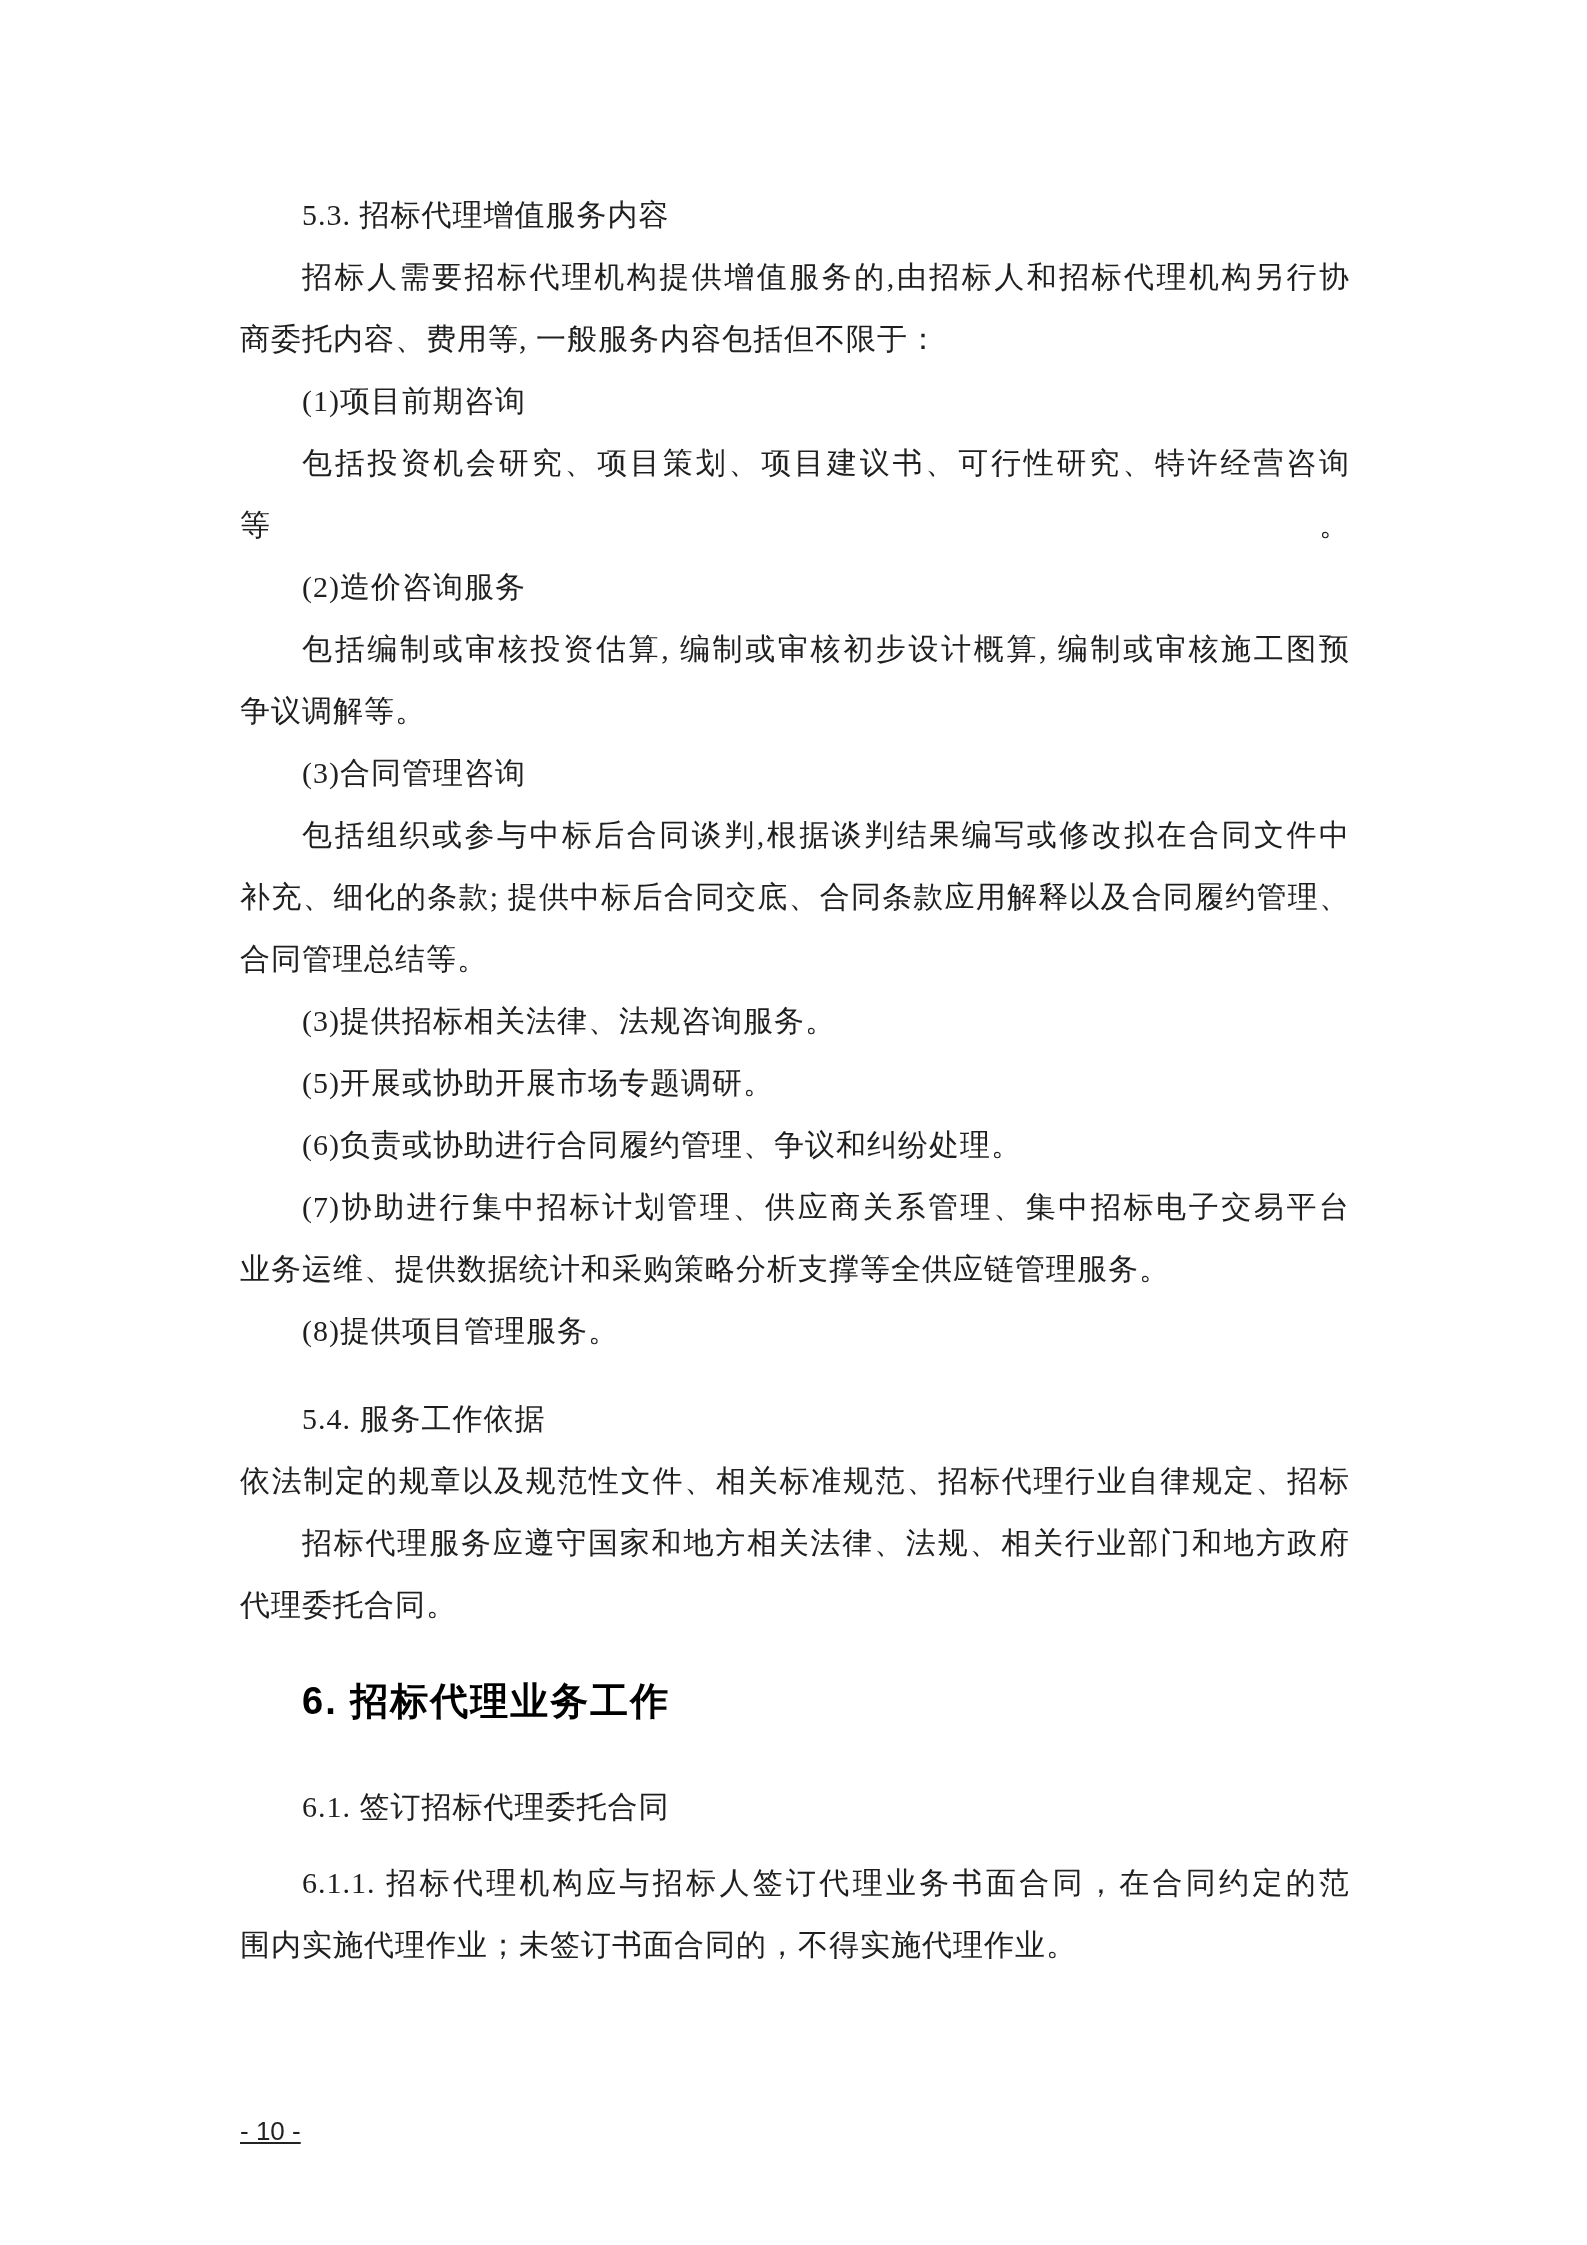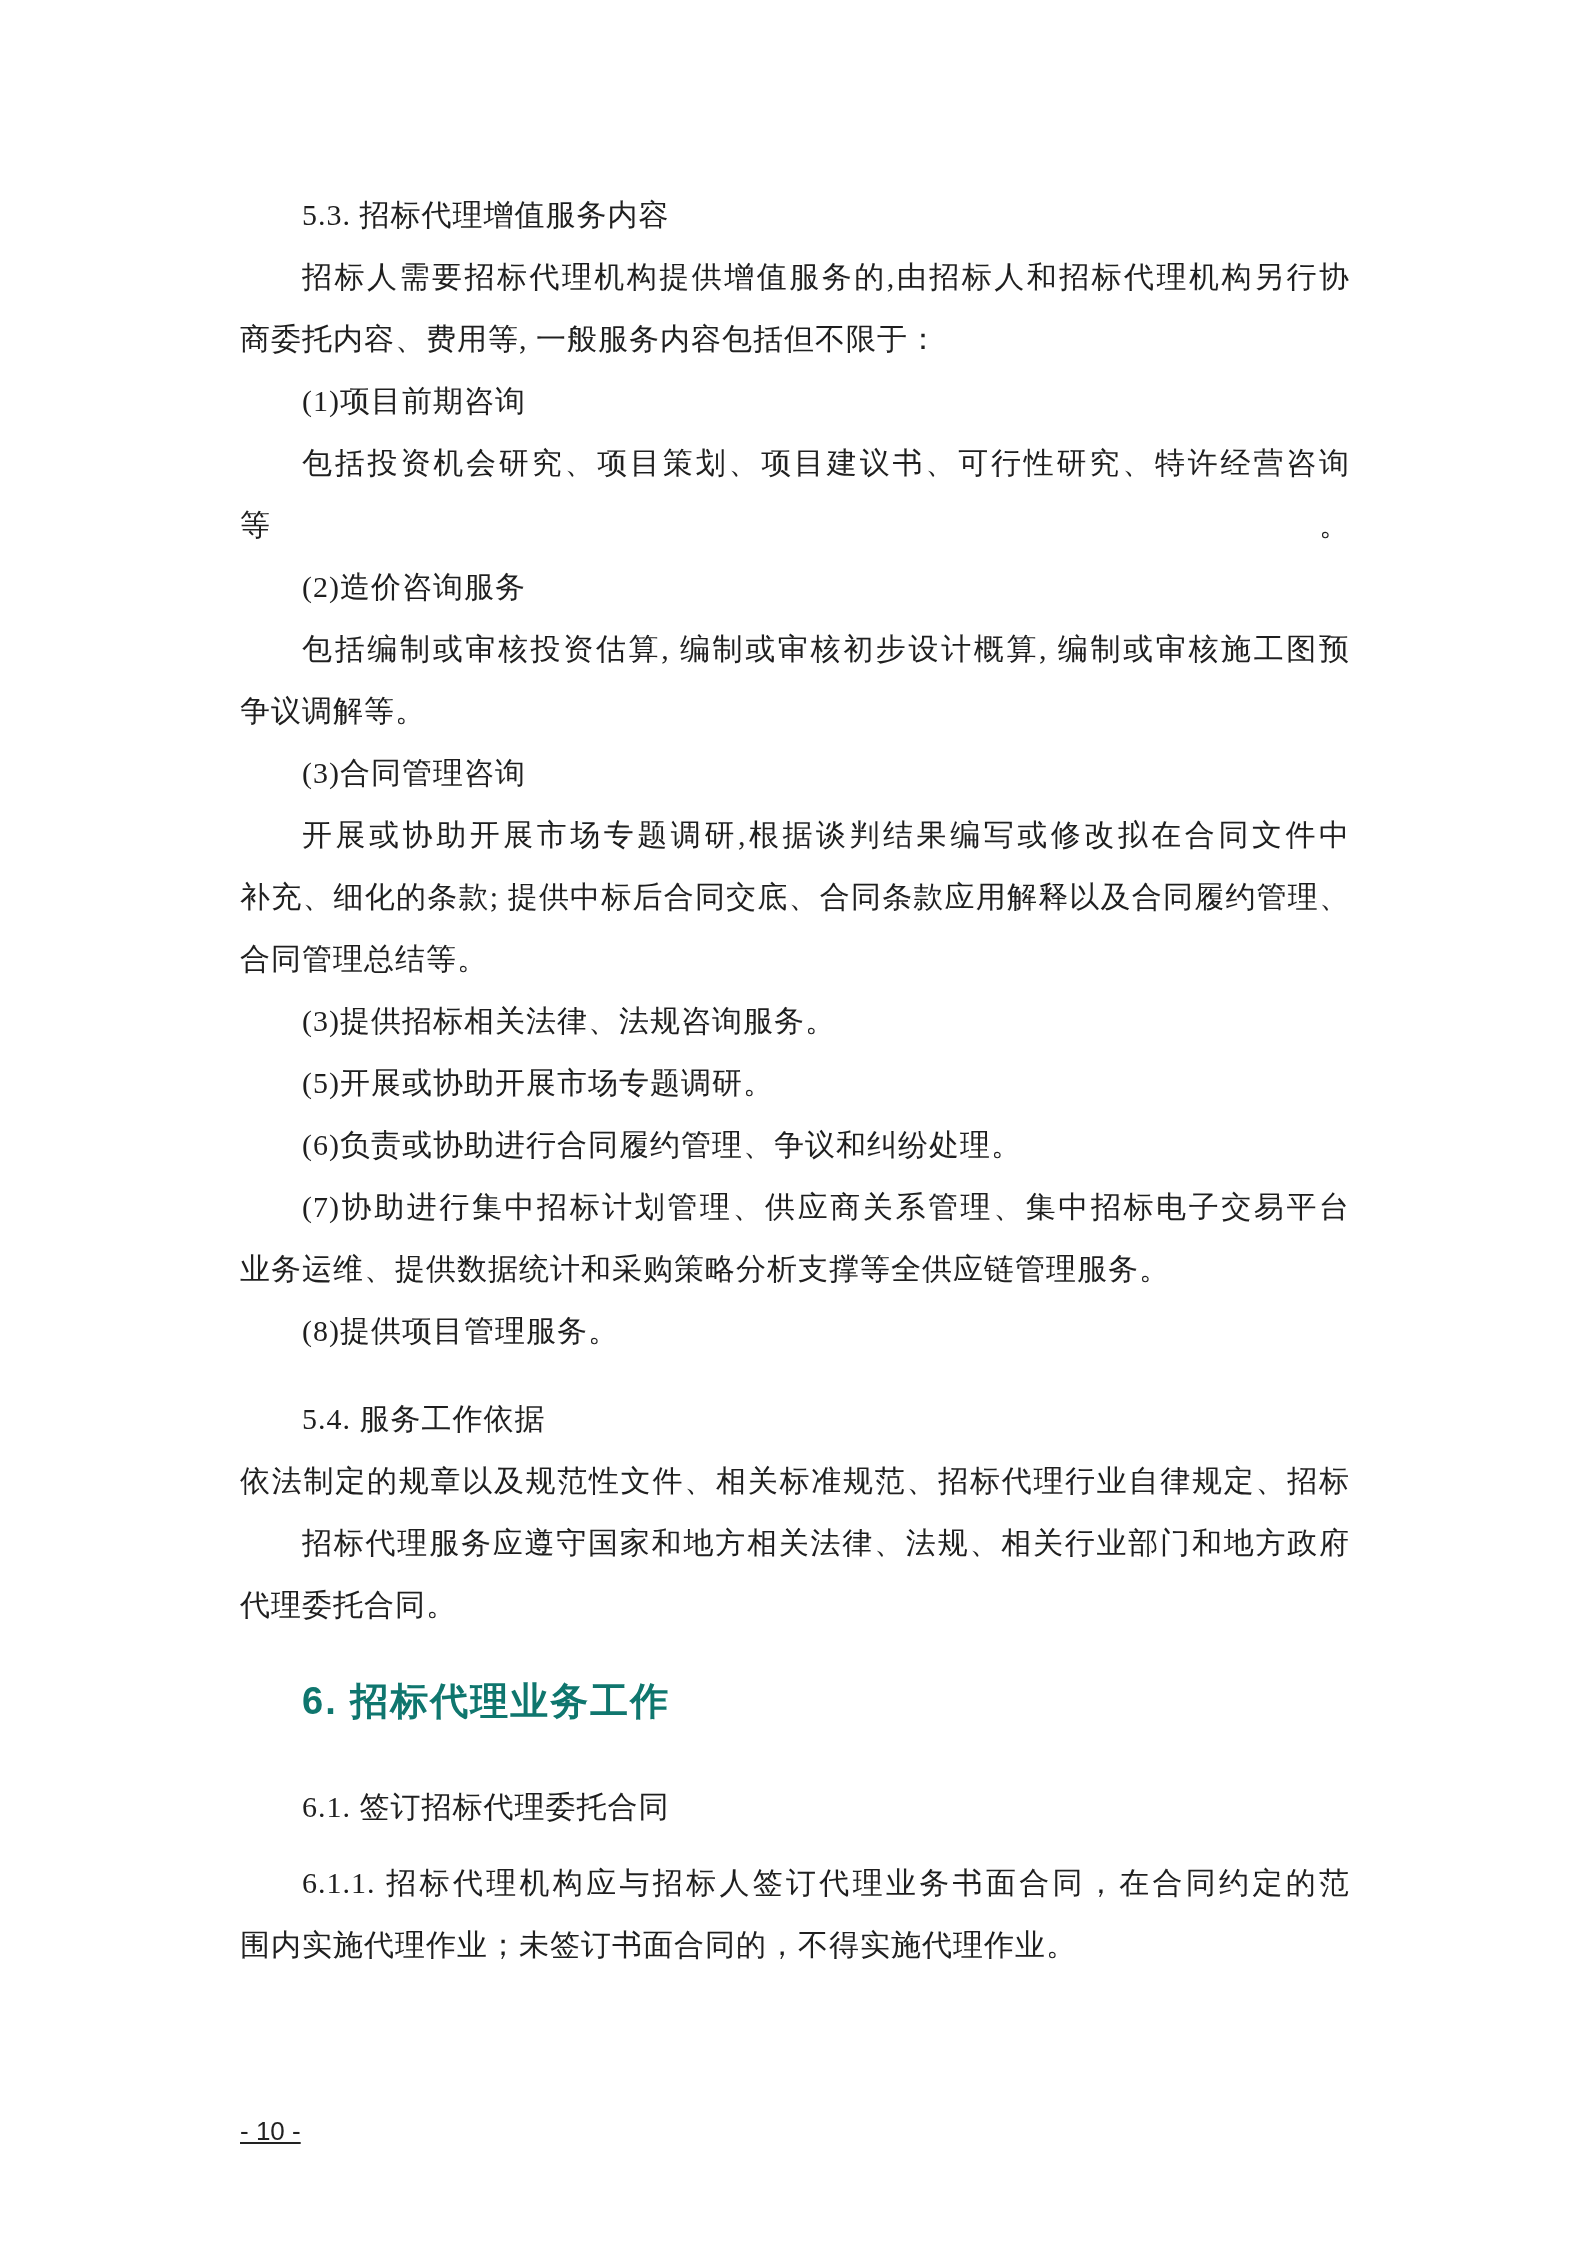--- a/index.html
+++ b/index.html
@@ -34,21 +34,21 @@
   .line.justify {
     text-align: justify;
     text-align-last: justify;
     text-justify: inter-ideograph;
   }
   .line.h-section {
     font-family: "Liberation Sans", "DejaVu Sans", sans-serif;
     font-weight: bold;
     font-size: 38px;
     letter-spacing: 2px;
-    color: #0f766e;
+    color: #000000;
   }
   .page-number {
     position: absolute;
     left: 240px;
     top: 2116px;
     font-family: "Liberation Sans", "DejaVu Sans", sans-serif;
     font-size: 26px;
     color: #222222;
     text-decoration: underline;
   }
@@ -60,21 +60,21 @@
   <div class="content">
       <div class="line indent">5.3.  招标代理增值服务内容</div>
       <div class="line indent justify">招标人需要招标代理机构提供增值服务的,由招标人和招标代理机构另行协</div>
       <div class="line">商委托内容、费用等, 一般服务内容包括但不限于：</div>
       <div class="line indent">(1)项目前期咨询</div>
       <div class="line indent justify">包括投资机会研究、项目策划、项目建议书、可行性研究、特许经营咨询等。</div>
       <div class="line indent">(2)造价咨询服务</div>
       <div class="line indent justify">包括编制或审核投资估算, 编制或审核初步设计概算, 编制或审核施工图预</div>
       <div class="line">争议调解等。</div>
       <div class="line indent">(3)合同管理咨询</div>
-      <div class="line indent justify">开展或协助开展市场专题调研,根据谈判结果编写或修改拟在合同文件中</div>
+      <div class="line indent justify">包括组织或参与中标后合同谈判,根据谈判结果编写或修改拟在合同文件中</div>
       <div class="line justify">补充、细化的条款; 提供中标后合同交底、合同条款应用解释以及合同履约管理、</div>
       <div class="line">合同管理总结等。</div>
       <div class="line indent">(3)提供招标相关法律、法规咨询服务。</div>
       <div class="line indent">(5)开展或协助开展市场专题调研。</div>
       <div class="line indent">(6)负责或协助进行合同履约管理、争议和纠纷处理。</div>
       <div class="line indent justify">(7)协助进行集中招标计划管理、供应商关系管理、集中招标电子交易平台</div>
       <div class="line">业务运维、提供数据统计和采购策略分析支撑等全供应链管理服务。</div>
       <div class="line indent">(8)提供项目管理服务。</div>
       <div class="line indent" style="margin-top: 26px;">5.4.  服务工作依据</div>
       <div class="line justify">依法制定的规章以及规范性文件、相关标准规范、招标代理行业自律规定、招标</div>

